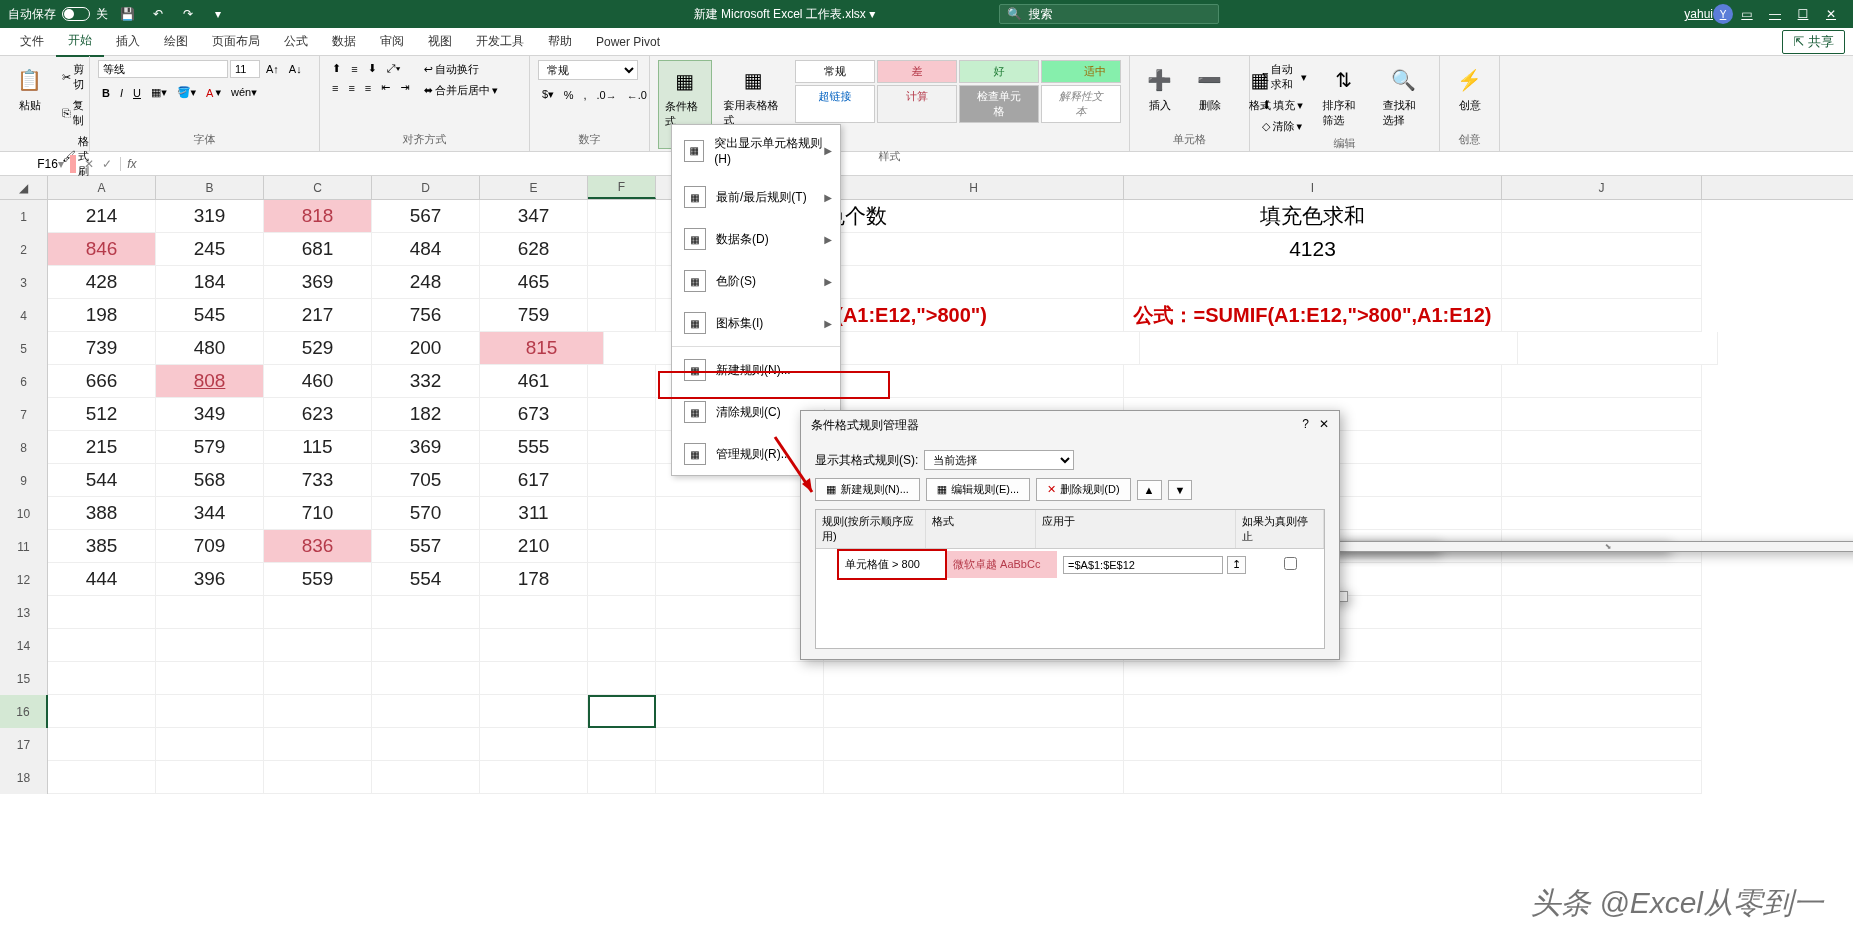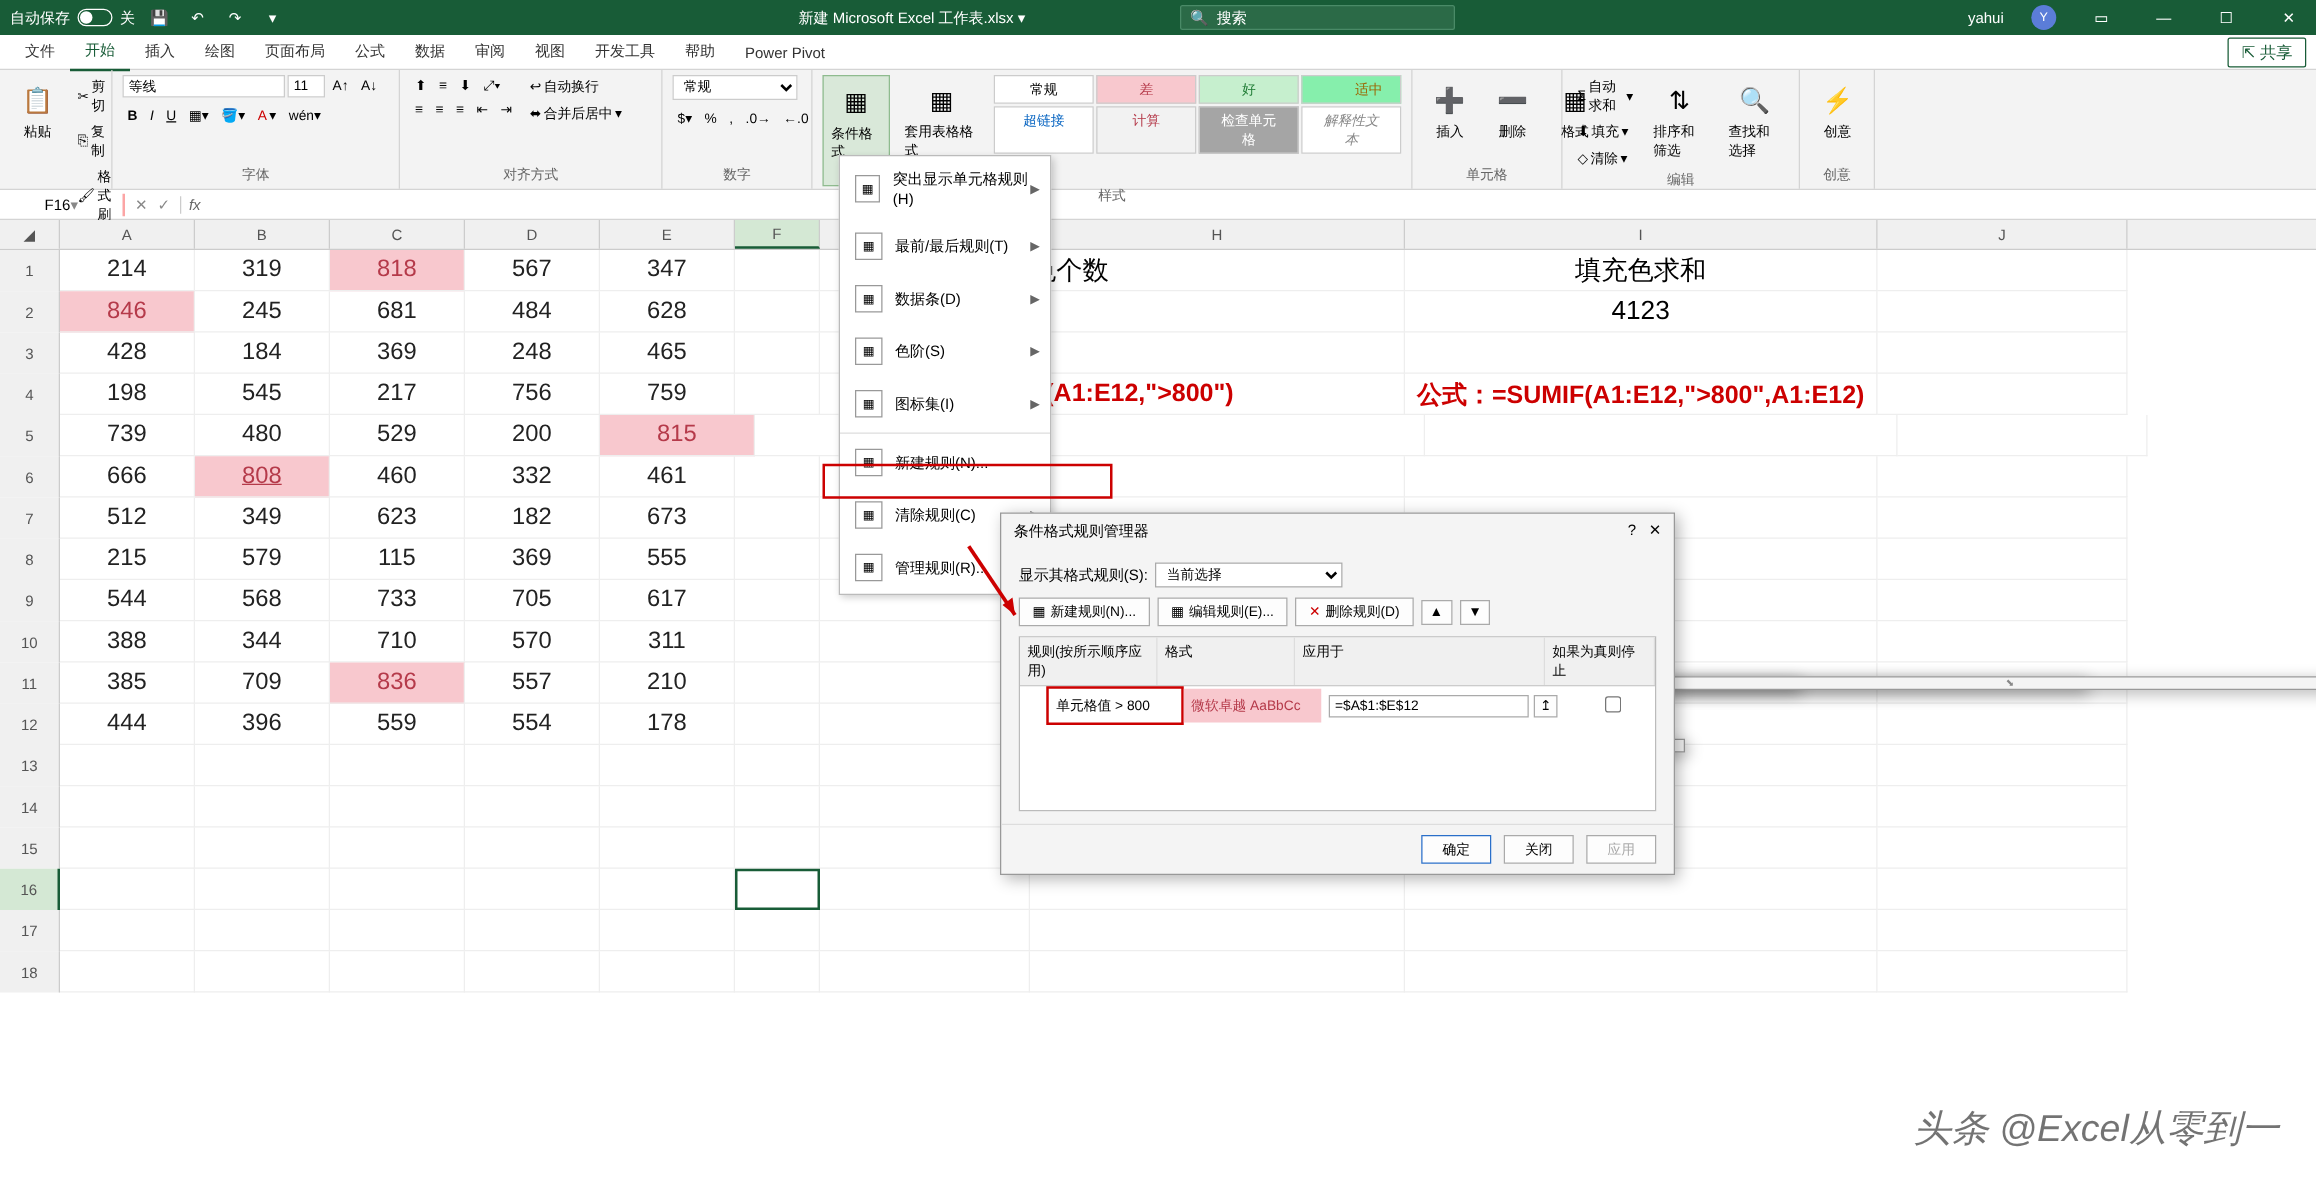--- a/index.html
+++ b/index.html
@@ -7,21 +7,21 @@
 
 
 .titlebar { background: #185c37; color: #fff; height: 28px; display: flex; align-items: center; padding: 0 8px; }
 .titlebar .left { display: flex; align-items: center; gap: 10px; }
 .titlebar .autosave { display: flex; align-items: center; gap: 6px; }
 .titlebar .toggle { width: 28px; height: 14px; border: 1px solid #fff; border-radius: 8px; position: relative; }
 .titlebar .toggle::after { content: ""; width: 10px; height: 10px; background: #fff; border-radius: 50%; position: absolute; left: 1px; top: 1px; }
 .titlebar .qat-btn { width: 20px; height: 20px; display: flex; align-items: center; justify-content: center; cursor: pointer; }
 .titlebar .center { flex: 1; text-align: center; }
 .titlebar .search { margin-left: 120px; background: #2b6a47; border: 1px solid #4a8a67; padding: 2px 8px; display: inline-flex; align-items: center; gap: 6px; width: 220px; height: 20px; border-radius: 2px; }
-.titlebar .right { display: flex; align-items: center; gap: 22px; }
+.titlebar .right { display: flex; align-items: center; gap: 0; text-decoration: underline; }
 .titlebar .avatar { width: 20px; height: 20px; border-radius: 50%; background: #5b7dd8; display: flex; align-items: center; justify-content: center; font-size: 10px; }
 .titlebar .winbtn { width: 28px; text-align: center; cursor: pointer; }
 
 
 .ribbon-tabs { background: #fff; border-bottom: 1px solid #d4d4d4; height: 28px; display: flex; align-items: center; padding: 0 8px; gap: 0; }
 .ribbon-tabs .tab { padding: 6px 12px; cursor: pointer; color: #333; font-size: 12px; }
 .ribbon-tabs .tab.active { border-bottom: 2px solid #185c37; color: #185c37; font-weight: 500; }
 .ribbon-tabs .share { margin-left: auto; padding: 2px 10px; border: 1px solid #185c37; color: #185c37; font-size: 13px; border-radius: 2px; }
 
 
@@ -41,21 +41,21 @@
 
 .cf-menu { position: absolute; left: 671px; top: 124px; width: 170px; background: #fff; border: 1px solid #bbb; box-shadow: 2px 2px 6px rgba(0,0,0,.2); z-index: 100; }
 .cf-menu .mi { display: flex; align-items: center; padding: 10px 12px; gap: 10px; cursor: pointer; position: relative; }
 .cf-menu .mi .micon { width: 22px; height: 22px; display: flex; align-items: center; justify-content: center; border: 1px solid #999; font-size: 10px; }
 .cf-menu .mi .arrow { position: absolute; right: 8px; color: #666; font-size: 10px; }
 .cf-menu .sep { border-top: 1px solid #ddd; margin: 2px 0; }
 .redbox { position: absolute; left: 658px; top: 371px; width: 232px; height: 28px; border: 2px solid #c00; z-index: 101; pointer-events: none; }
 
 
 .fbar { height: 24px; display: flex; border-bottom: 1px solid #d4d4d4; align-items: center; background: #fff; }
-.namebox { width: 100px; border-right: 2px solid #fca5a5; padding: 2px 6px; display: flex; justify-content: center; align-items: center; }
+.namebox { width: 76px; border-right: 6px solid #fca5a5; padding: 2px 6px; display: flex; justify-content: flex-end; align-items: center; }
 .fbar .fxbtns { display: flex; gap: 8px; padding: 0 8px; color: #888; }
 .fbar .fx { font-style: italic; color: #666; padding: 0 6px; border-left: 1px solid #ccc; }
 
 
 .grid { position: relative; }
 .colhdrs { display: flex; height: 24px; border-bottom: 1px solid #ccc; background: #f0f0f0; }
 .rowhdr { width: 48px; border-right: 1px solid #ccc; background: #f0f0f0; display: flex; align-items: center; justify-content: center; color: #555; }
 .colhdr { border-right: 1px solid #ccc; display: flex; align-items: center; justify-content: center; color: #555; }
 .colhdr.sel { background: #d4e8d4; border-bottom: 2px solid #185c37; }
 .gridrows { }
@@ -656,25 +656,20 @@
         <div style="width:110px" class="redbox2">单元格值 &gt; 800</div>
         <div style="width:110px;background:#f8c8ce;color:#b53a4a">微软卓越 AaBbCc</div>
         <div style="width:200px;display:flex;gap:4px">
             <input type="text" style="width: 160px;" value="=$A$1:$E$12">
             <span class="dbtn" style="padding:1px 4px">↥</span>
           </div>
         <div style="flex:1;text-align:center"><input type="checkbox" style=""></div>
       </div>
     </div>
   </div>
-  <div class="dftr">
-    <span class="dbtn primary" style="width:56px;justify-content:center">确定</span>
-    <span class="dbtn" style="width:56px;justify-content:center">关闭</span>
-    <span class="dbtn" style="width:56px;justify-content:center;color:#aaa">应用</span>
-  </div>
 </div>
 
 <svg class="arrow-red" viewBox="0 0 50 70">
     <line x1="5" y1="5" x2="42" y2="60" stroke="#c00" stroke-width="3"></line>
     <polygon points="42,60 32,52 40,46" fill="#c00"></polygon>
   </svg>
 
 <div class="wm">头条 @Excel从零到一</div>
 
 </body></html>

